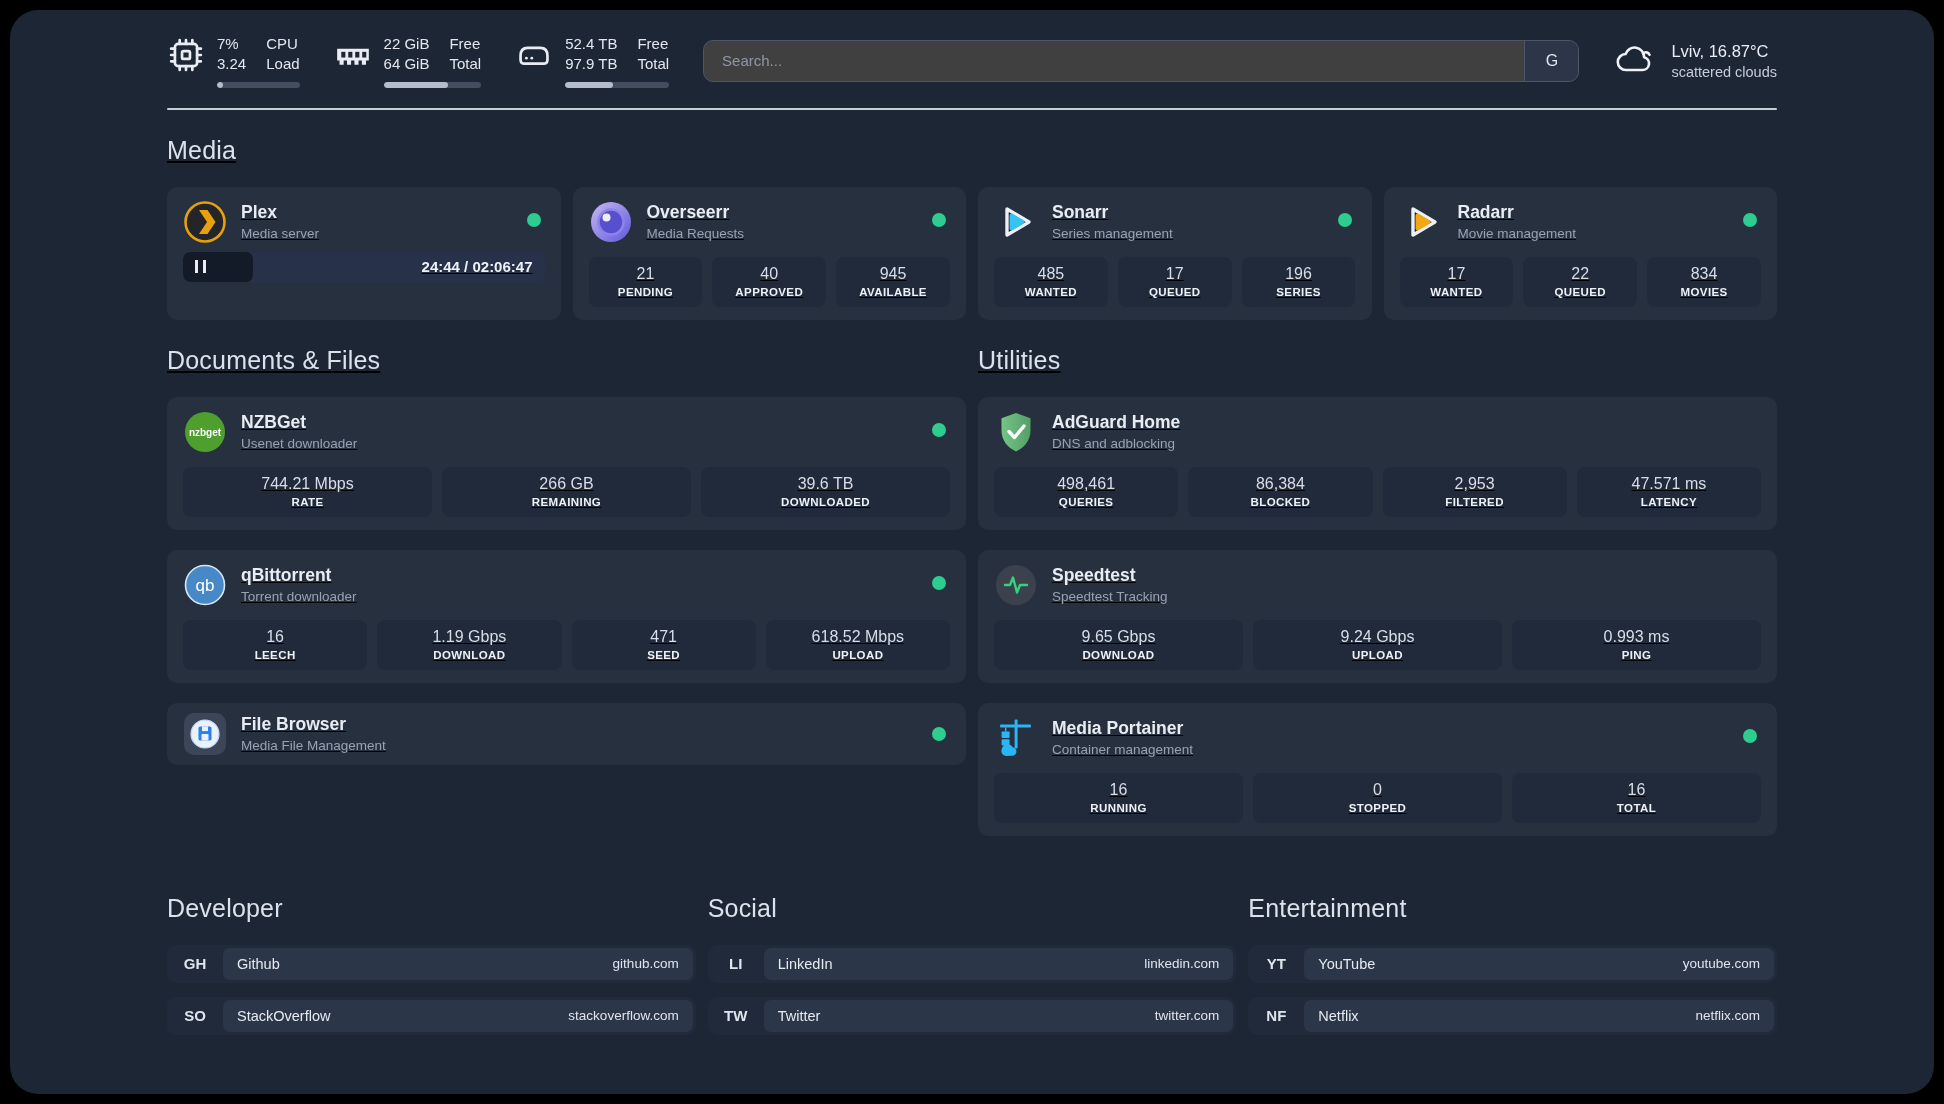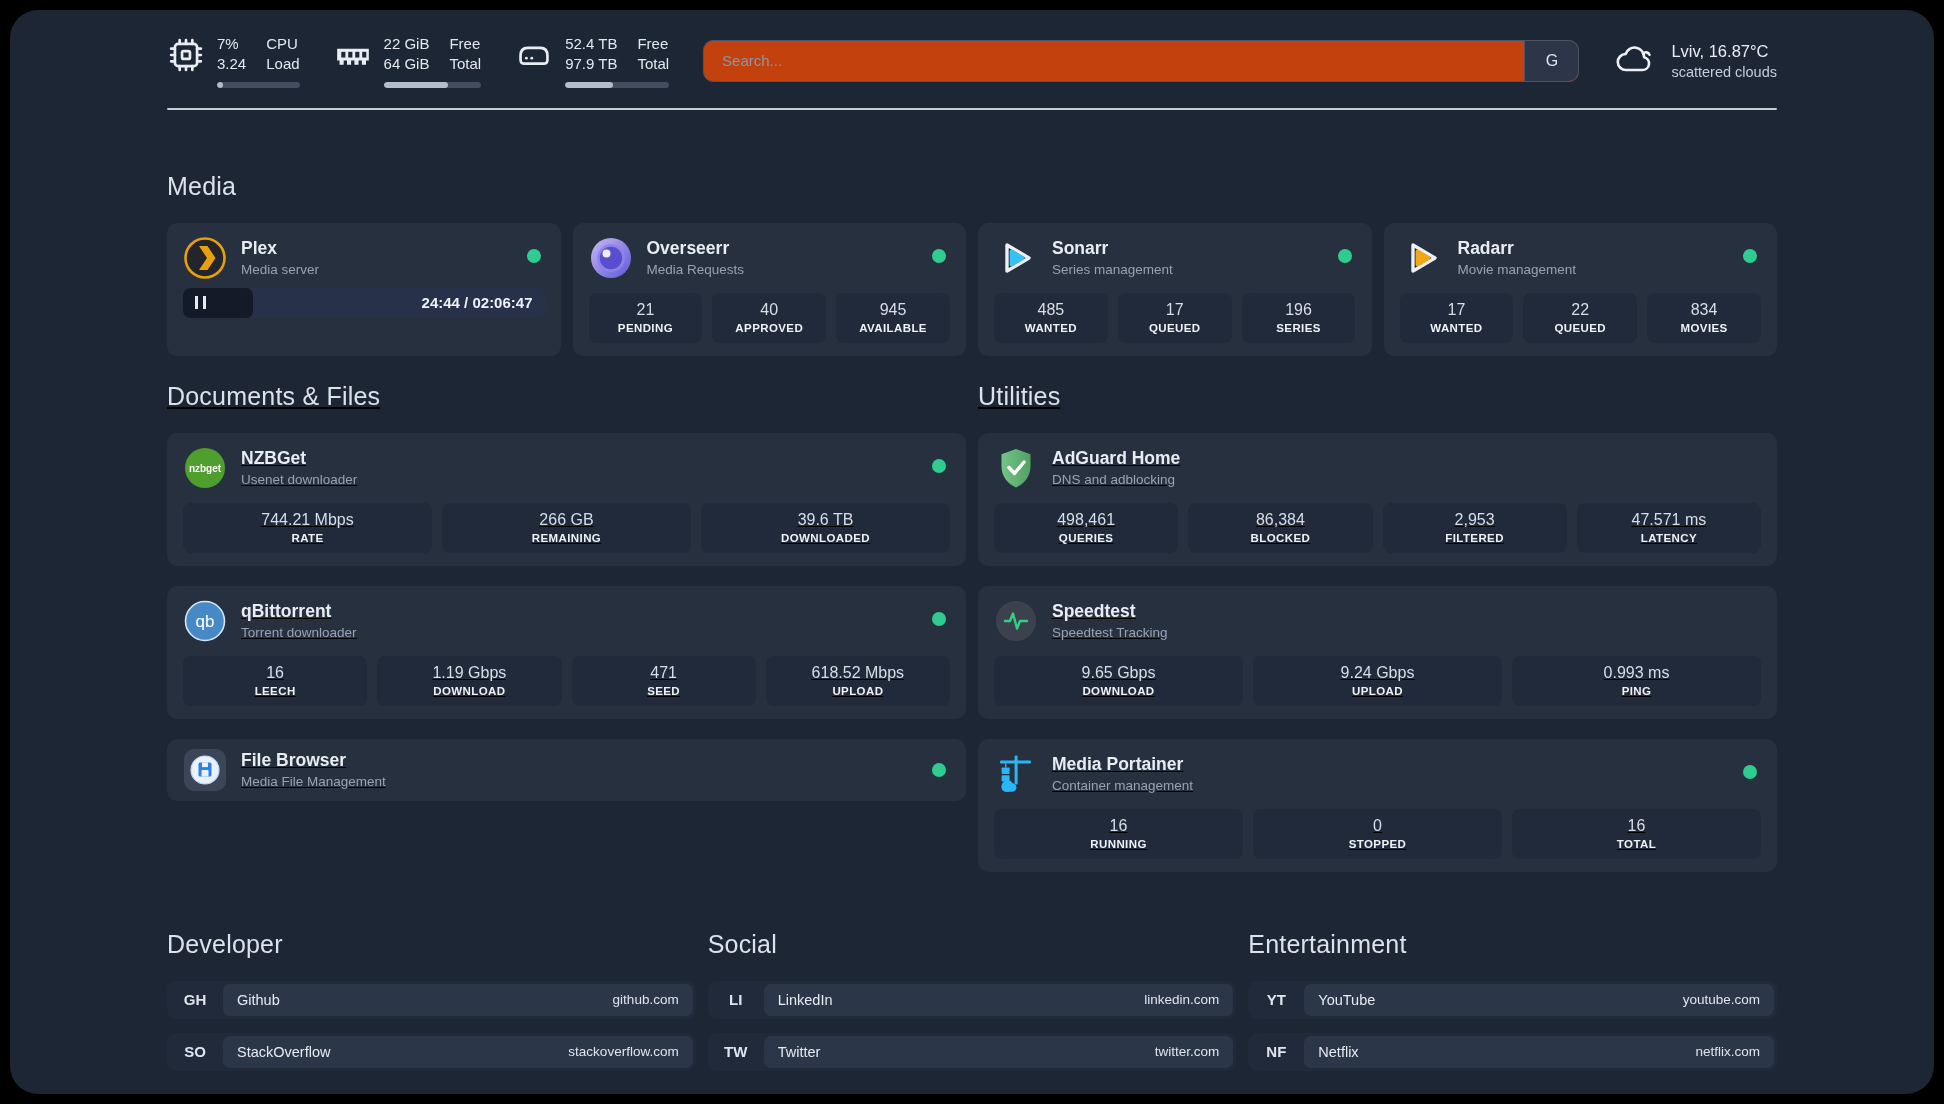--- a/index.html
+++ b/index.html
@@ -12,41 +12,41 @@
   .topbar { display:flex; align-items:center; gap:34px; }
   .widget { display:flex; align-items:flex-start; gap:12px; }
   .widget-icon { width:38px; height:38px; flex:none; margin-top:2px; }
   .widget-icon svg { width:100%; height:100%; }
   .stat-block { display:flex; flex-direction:column; }
   .stat-cols { display:flex; gap:20px; }
   .stat-col { font-size:15px; color:#e3e8f0; line-height:1.35; white-space:nowrap; }
   .tb-bar { margin-top:7px; height:6px; border-radius:3px; background:#424d60; overflow:hidden; }
   .tb-fill { height:100%; border-radius:3px; background:#b4bdc9; }
 
-  .searchbar { flex:1; height:42px; background:#c2410c; border:1px solid #4d5669;
+  .searchbar { flex:1; height:42px; background:#404040; border:1px solid #4d5669;
                border-radius:10px; display:flex; align-items:flex-start; overflow:hidden; }
   .searchbar input { flex:1; height:100%; background:transparent; border:none; outline:none;
                      padding:0 18px; font-size:15px; color:#dfe5ee;
                      font-family:"Liberation Sans","DejaVu Sans",sans-serif; }
   .searchbar input::placeholder { color:#8d97a8; }
   .search-engine { width:54px; height:100%; background:#2c3648; border-left:1px solid #4d5669;
                    display:flex; align-items:center; justify-content:center; font-size:16px;
                    color:#dfe5ee; cursor:pointer; }
 
   .weather { display:flex; align-items:center; gap:14px; }
   .weather-icon { width:44px; height:44px; }
   .weather-icon svg { width:100%; height:100%; }
   .weather-line1 { font-size:16.5px; color:#eaeef4; }
   .weather-line2 { font-size:14.5px; color:#c6cdd9; margin-top:3px; }
 
   .divider { margin-top:20px; height:2px; background:#d6dbe3; opacity:.92; border-radius:1px; }
 
   
   h2.section-title { font-size:25px; font-weight:500; color:#dce2ec; letter-spacing:.2px; }
-  .media-section { margin-top:62px; }
+  .media-section { margin-top:26px;text-decoration:underline; }
   .media-grid { display:grid; grid-template-columns:repeat(4,1fr); gap:12px; margin-top:22px; }
 
   .card { position:relative; background:#27303f; border-radius:10px; padding:13px 16px; cursor:pointer; }
   .card-header { display:flex; align-items:center; gap:14px; }
   .app-icon { width:44px; height:44px; flex:none; }
   .app-icon svg { width:100%; height:100%; }
   .card-title { font-size:17.5px; font-weight:600; color:#e9edf3; }
   .card-sub { font-size:13.5px; color:#98a2b2; margin-top:3px; }
   .status-dot { position:absolute; top:26px; right:20px; width:14px; height:14px;
                 border-radius:50%; background:#2ecc8f; }

